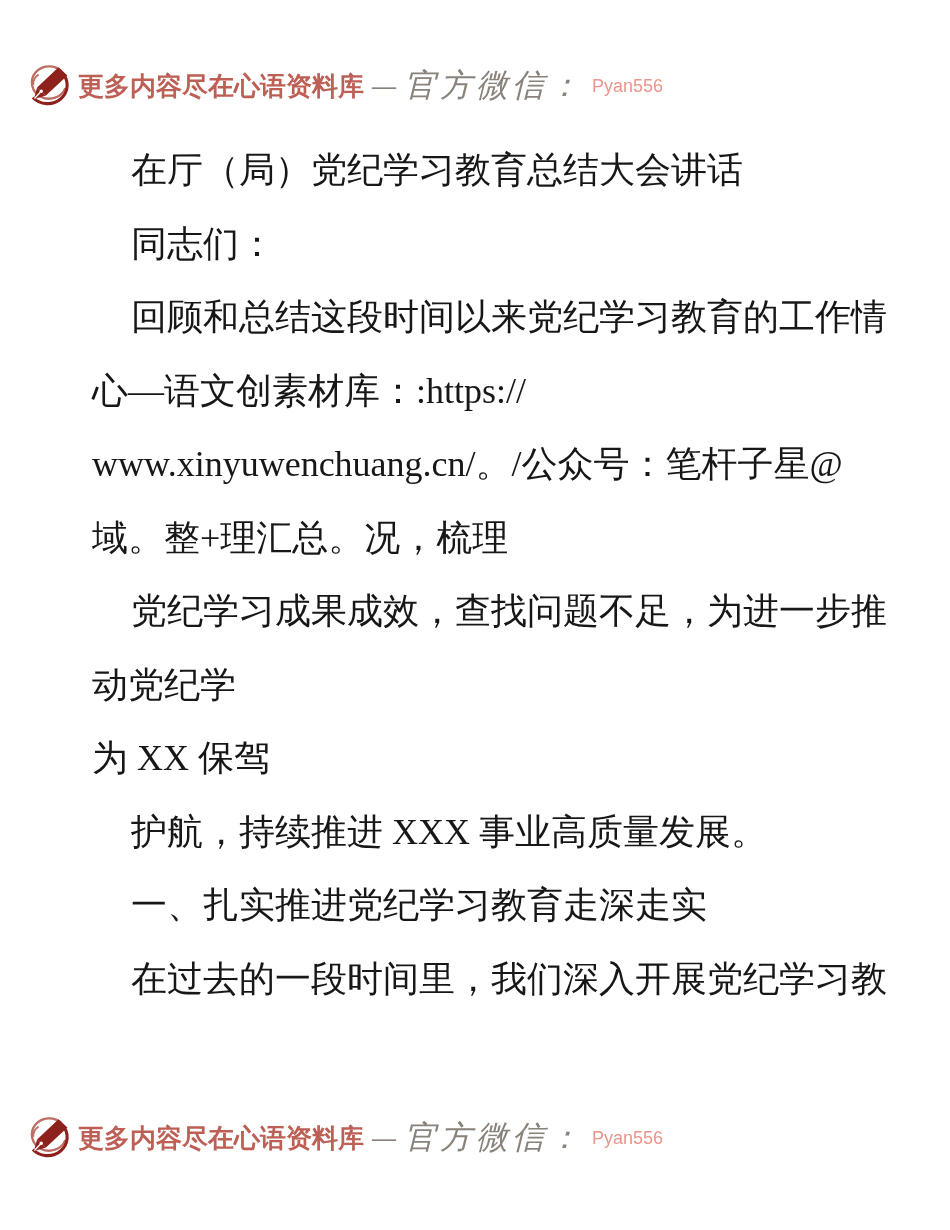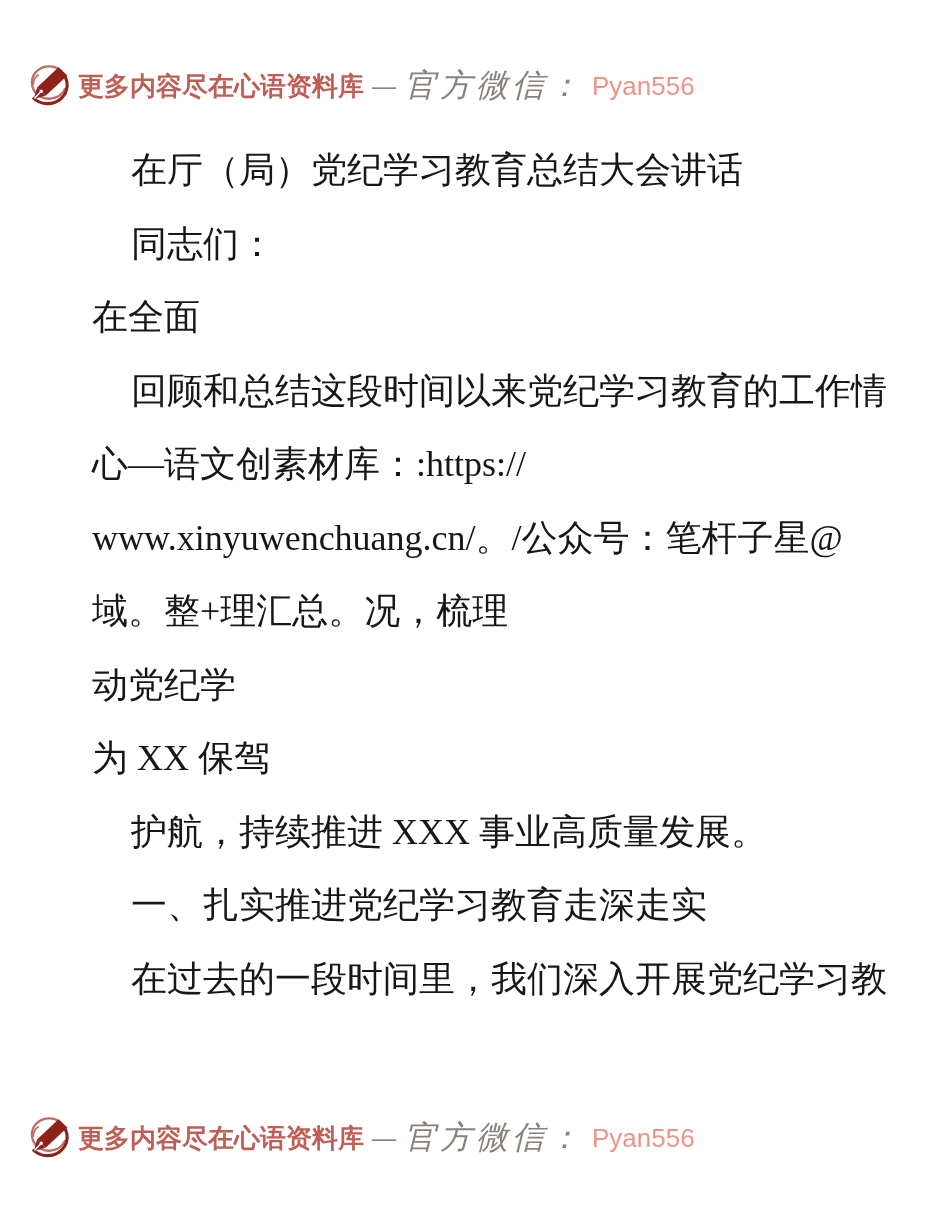--- a/index.html
+++ b/index.html
@@ -46,21 +46,21 @@
     color: var(--label-color);
     font-weight: bold;
   }
   .wechat-label {
     font-size: 32px;
     font-style: italic;
     letter-spacing: 4px;
     color: var(--label-color);
   }
   .wechat-id {
-    font-size: 26px;
+    font-size: 18px;
     font-family: "Liberation Sans", sans-serif;
     color: var(--id-color);
   }
   .doc {
     position: absolute;
     left: 92px;
     top: 126px;
     width: 775px;
     font-size: 36px;
     color: var(--text-color);
@@ -87,25 +87,25 @@
     <path class="dark-fill" d="M21 30 L12.5 22.5 L9.5 33.5 Z"></path>
     <circle cx="16.5" cy="26" r="1.6" fill="#ffffff"></circle>
     <path d="M16.5 26 L10 33" stroke="#ffffff" stroke-width="1.3" fill="none"></path>
   </svg>
   <span class="brand">更多内容尽在心语资料库</span><span class="dash">—</span><span class="wechat-label">官方微信：</span><span class="wechat-id">Pyan556</span>
 </div>
 
 <div class="doc">
     <div class="line indent">在厅（局）党纪学习教育总结大会讲话</div>
     <div class="line indent">同志们：</div>
-    <div class="line">在全面</div>
     <div class="line indent">回顾和总结这段时间以来党纪学习教育的工作情</div>
     <div class="line">心—语文创素材库：:https://</div>
     <div class="line">www.xinyuwenchuang.cn/。/公众号：笔杆子星@</div>
     <div class="line">域。整+理汇总。况，梳理</div>
+    <div class="line indent">党纪学习成果成效，查找问题不足，为进一步推</div>
     <div class="line">动党纪学</div>
     <div class="line">为 XX 保驾</div>
     <div class="line indent">护航，持续推进 XXX 事业高质量发展。</div>
     <div class="line indent">一、扎实推进党纪学习教育走深走实</div>
     <div class="line indent">在过去的一段时间里，我们深入开展党纪学习教</div>
   </div>
 
 <div class="watermark bottom">
   <svg class="logo" viewBox="0 0 44 42" aria-hidden="true">
     <path class="light-stroke" d="M36 7 A 16.5 15.5 0 1 0 39.5 23" stroke-width="2.2"></path>

